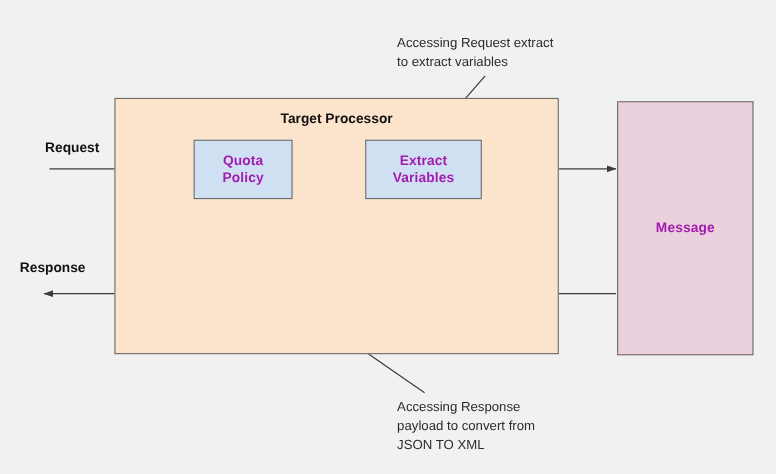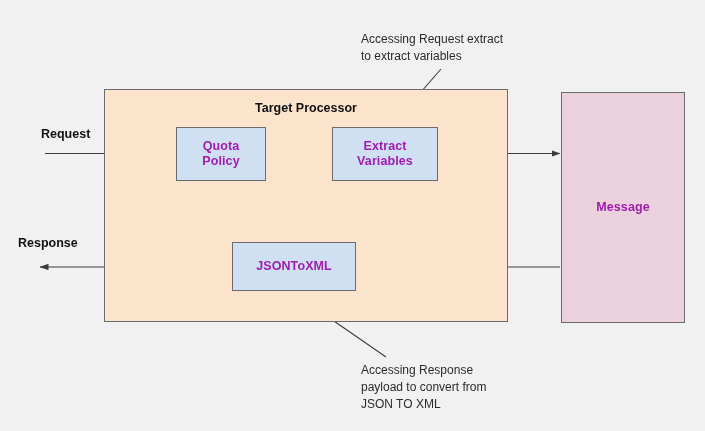--- a/index.html
+++ b/index.html
@@ -160,23 +160,20 @@
   <div class="box policy-box" id="quota-policy">
     <span class="box-label" style="white-space: pre-line;">Quota
 Policy</span>
   </div>
 
   <div class="box policy-box" id="extract-variables">
     <span class="box-label" style="white-space: pre-line;">Extract
 Variables</span>
   </div>
 
-  <div class="box policy-box" id="jsontoxml">
-    <span class="box-label" style="white-space: pre-line;">JSONToXML</span>
-  </div>
 
   <div class="edge-label" id="request-label">Request</div>
   <div class="edge-label" id="response-label">Response</div>
 
   <div class="annotation" id="annotation-request">Accessing Request extract
 to extract variables</div>
   <div class="annotation" id="annotation-response">Accessing Response
 payload to convert from
 JSON TO XML</div>
 

